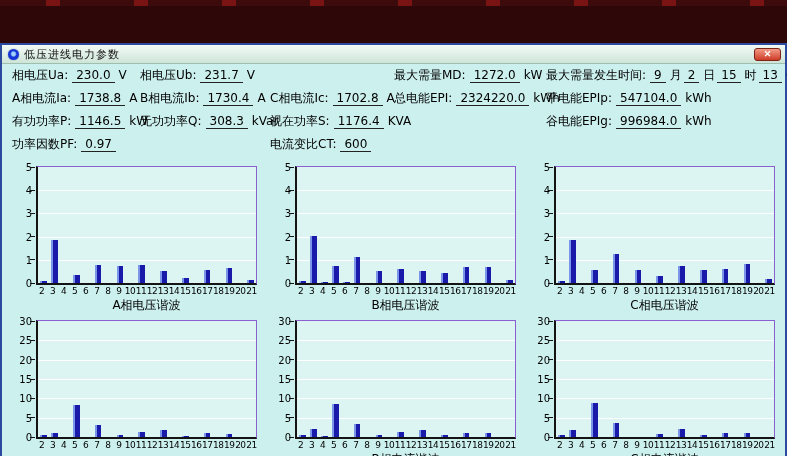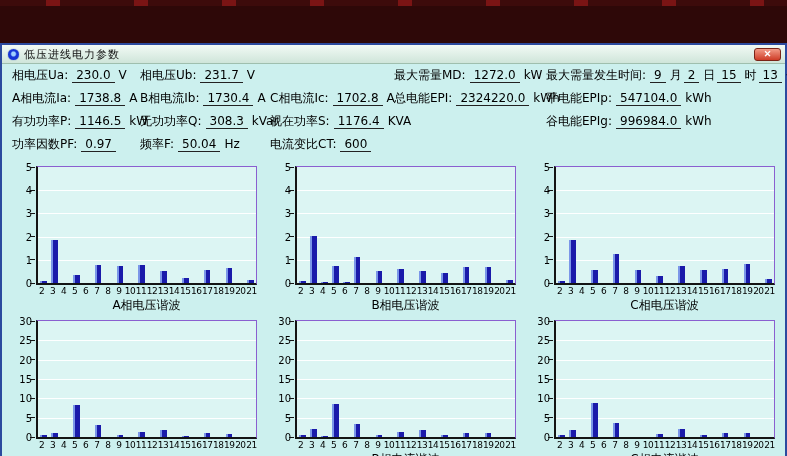--- a/index.html
+++ b/index.html
@@ -71,21 +71,20 @@
         <div class="param-field" style="display: inline-block; left: 544px;"><span class="p-label">平电能EPIp:</span><span class="p-value">547104.0</span><span class="p-unit">kWh</span></div>
       </div>
       <div class="param-row">
         <div class="param-field" style="display: inline-block; left: 10px;"><span class="p-label">有功功率P:</span><span class="p-value">1146.5</span><span class="p-unit">kW</span></div>
         <div class="param-field" style="display: inline-block; left: 138px;"><span class="p-label">无功功率Q:</span><span class="p-value">308.3</span><span class="p-unit">kVar</span></div>
         <div class="param-field" style="display: inline-block; left: 268px;"><span class="p-label">视在功率S:</span><span class="p-value">1176.4</span><span class="p-unit">KVA</span></div>
         <div class="param-field" style="display: inline-block; left: 544px;"><span class="p-label">谷电能EPIg:</span><span class="p-value">996984.0</span><span class="p-unit">kWh</span></div>
       </div>
       <div class="param-row">
         <div class="param-field" style="display: inline-block; left: 10px;"><span class="p-label">功率因数PF:</span><span class="p-value">0.97</span></div>
-        <div class="param-field" style="display: inline-block; left: 138px;"><span class="p-label">频率F:</span><span class="p-value">50.04</span><span class="p-unit">Hz</span></div>
         <div class="param-field" style="display: inline-block; left: 268px;"><span class="p-label">电流变比CT:</span><span class="p-value">600</span></div>
       </div>
     </div>
 
   <div class="charts" id="charts">
       <div class="chart">
         <div class="plot">
           <div class="ylabel" style="top: 100%;">0</div>
           <div class="ytick" style="top: calc(100% - 0.5px);"></div>
           <div class="gridline" style="top: 80%;"></div>

